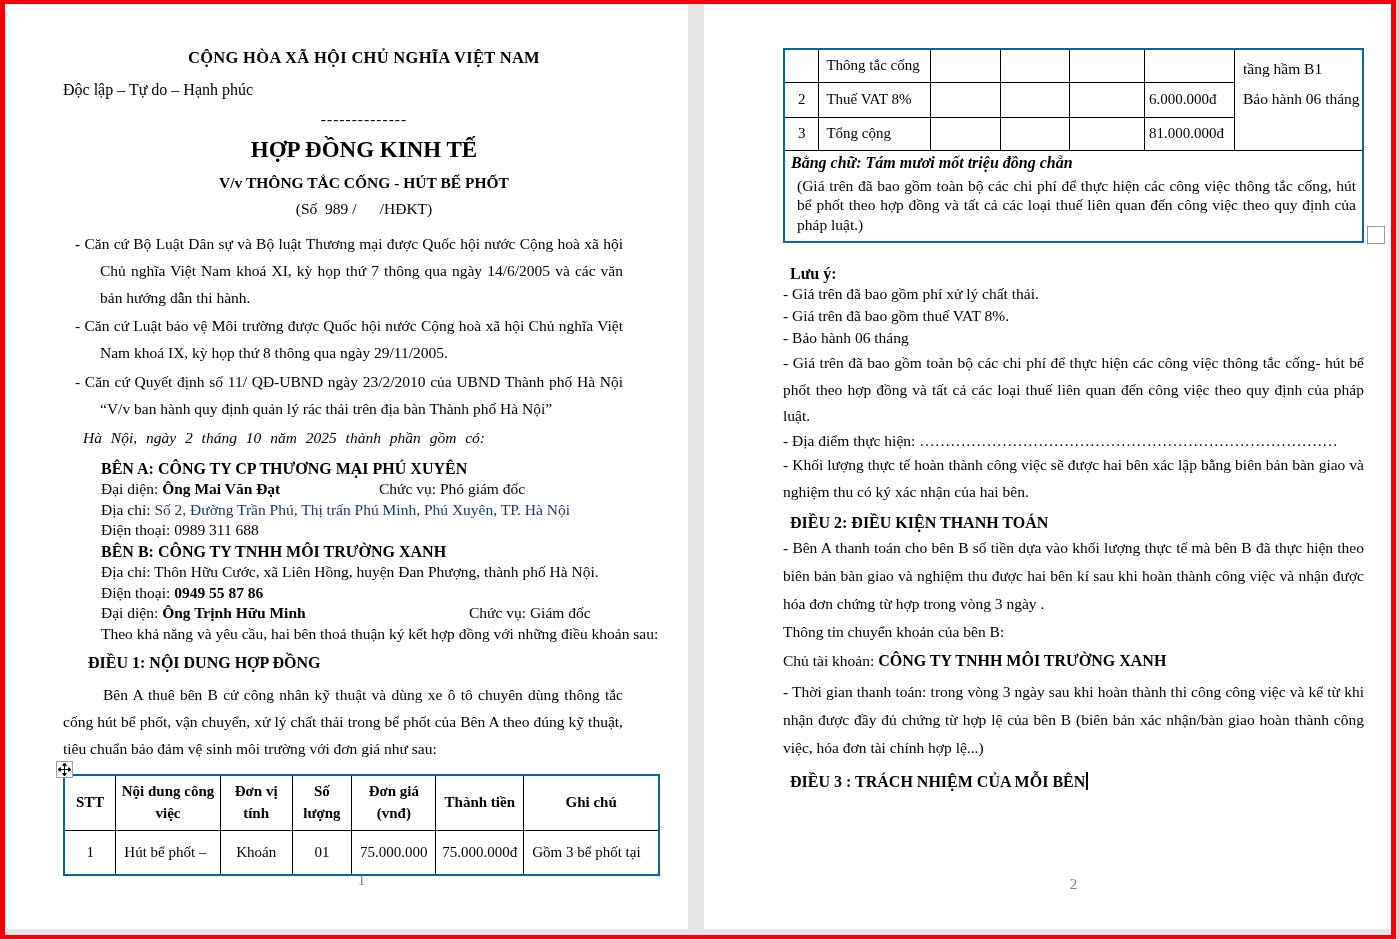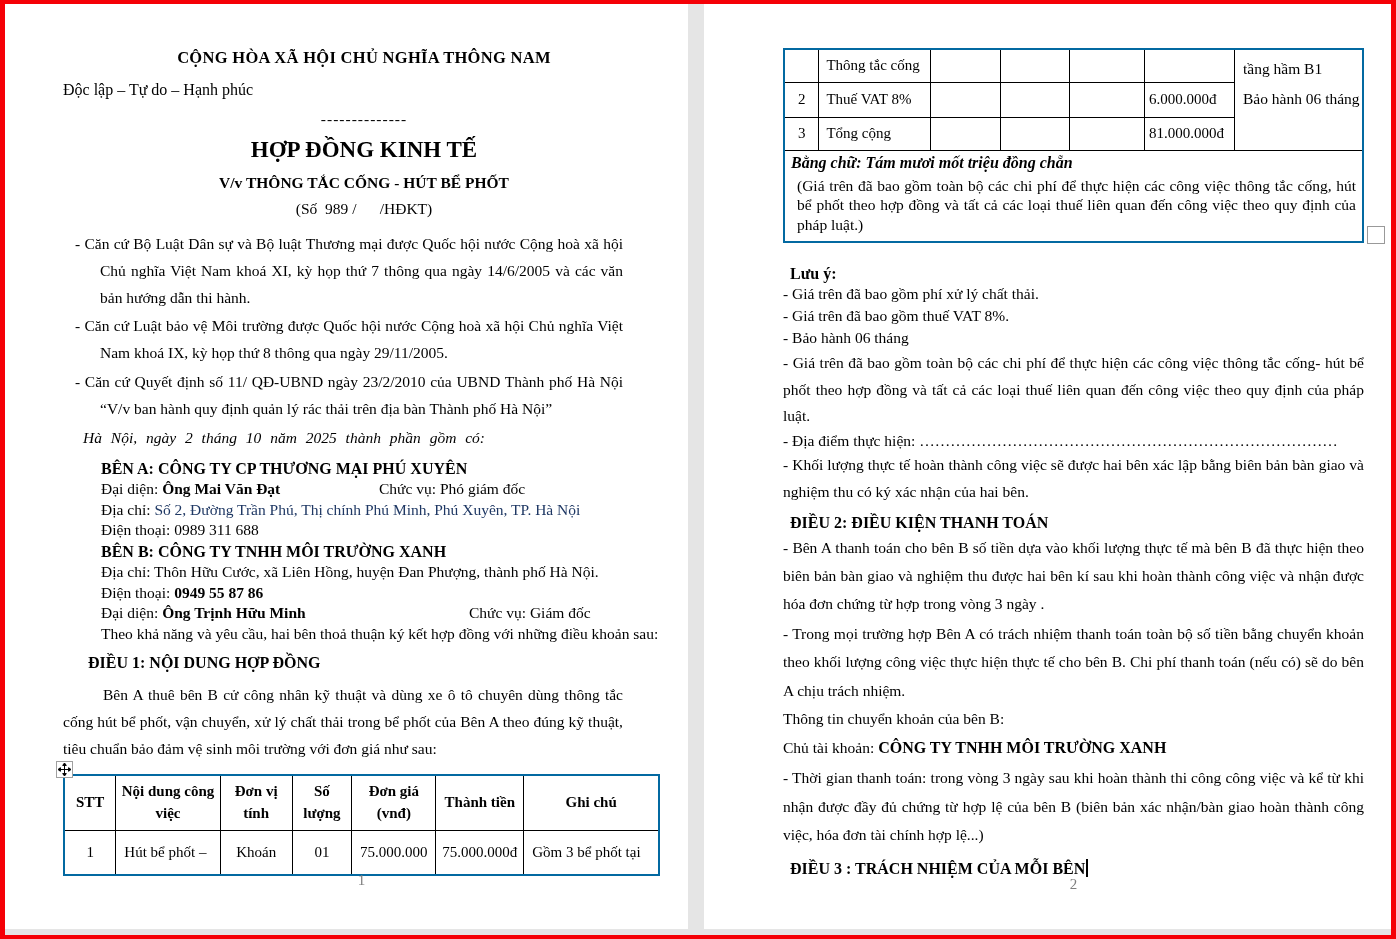--- a/index.html
+++ b/index.html
@@ -90,21 +90,21 @@
   }
   .move-icon { display:block; }
 </style>
 </head>
 <body>
 
 <div class="frame">
 
   <div class="page page-1">
 
-    <div class="nat-line1">CỘNG HÒA XÃ HỘI CHỦ NGHĨA THÔNG NAM</div>
+    <div class="nat-line1">CỘNG HÒA XÃ HỘI CHỦ NGHĨA VIỆT NAM</div>
     <div class="nat-line2">Độc lập – Tự do – Hạnh phúc</div>
     <div class="nat-sep">--------------</div>
     <div class="doc-title">HỢP ĐỒNG KINH TẾ</div>
     <div class="doc-subtitle">V/v THÔNG TẮC CỐNG - HÚT BỂ PHỐT</div>
     <div class="doc-number">(Số  989 /      /HĐKT)</div>
 
     <div class="preamble">
       <div class="preamble-item">- Căn cứ Bộ Luật Dân sự và Bộ luật Thương mại được Quốc hội nước Cộng hoà xã hội Chủ nghĩa Việt Nam khoá XI, kỳ họp thứ 7 thông qua ngày 14/6/2005 và các văn bản hướng dẫn thi hành.</div>
       <div class="preamble-item">- Căn cứ Luật bảo vệ Môi trường được Quốc hội nước Cộng hoà xã hội Chủ nghĩa Việt Nam khoá IX, kỳ họp thứ 8 thông qua ngày 29/11/2005.</div>
       <div class="preamble-item">- Căn cứ Quyết định số 11/ QĐ-UBND ngày 23/2/2010 của UBND Thành phố Hà Nội “V/v ban hành quy định quản lý rác thải trên địa bàn Thành phố Hà Nội”</div>
@@ -112,21 +112,21 @@
 
     <div class="date-line">Hà Nội, ngày 2 tháng 10 năm 2025 thành phần gồm có:</div>
 
     <div class="parties">
       <div class="party-title">BÊN A: CÔNG TY CP THƯƠNG MẠI PHÚ XUYÊN</div>
       <div>
         <span class="tabbed-a"><span>Đại diện:</span><b> </b><span class="b">Ông Mai Văn Đạt</span></span><span>Chức vụ: Phó giám đốc</span>
       </div>
       <div>
         <span>Địa chỉ:</span>
-        <span class="blue">Số 2, Đường Trần Phú, Thị chính Phú Minh, Phú Xuyên, TP. Hà Nội</span>
+        <span class="blue">Số 2, Đường Trần Phú, Thị trấn Phú Minh, Phú Xuyên, TP. Hà Nội</span>
       </div>
       <div>Điện thoại: 0989 311 688</div>
 
       <div class="party-title">BÊN B: CÔNG TY TNHH MÔI TRƯỜNG XANH</div>
       <div>Địa chỉ: Thôn Hữu Cước, xã Liên Hồng, huyện Đan Phượng, thành phố Hà Nội.</div>
       <div>
         <span>Điện thoại:</span>
         <span class="b">0949 55 87 86</span>
       </div>
       <div>
@@ -249,21 +249,20 @@
       <div class="notes-item tight">-  Giá trên đã bao gồm phí xử lý chất thải.</div>
       <div class="notes-item tight">- Giá trên đã bao gồm thuế VAT 8%.</div>
       <div class="notes-item tight">- Bảo hành 06 tháng</div>
       <div class="notes-item">- Giá trên đã bao gồm toàn bộ các chi phí để thực hiện các công việc thông tắc cống- hút bể phốt theo hợp đồng và tất cả các loại thuế liên quan đến công việc theo quy định của pháp luật.</div>
       <div class="notes-item tight">- Địa điểm thực hiện: ………………………………………………………………………</div>
       <div class="notes-item">-  Khối lượng thực tế hoàn thành công việc sẽ được hai bên xác lập bằng biên bản bàn giao và nghiệm thu có ký xác nhận của hai bên.</div>
     </div>
 
     <div class="a2-heading">ĐIỀU 2: ĐIỀU KIỆN THANH TOÁN</div>
     <div class="a2-par">-  Bên A thanh toán cho bên B số tiền dựa vào khối lượng thực tế mà bên B đã thực hiện theo biên bản bàn giao và nghiệm thu được hai bên kí sau khi hoàn thành công việc và nhận được hóa đơn chứng từ hợp trong vòng 3 ngày .</div>
-    <div class="a2-par">-  Trong mọi trường hợp Bên A có trách nhiệm thanh toán toàn bộ số tiền bằng chuyển khoản theo khối lượng công việc thực hiện thực tế cho bên B. Chi phí thanh toán (nếu có) sẽ do bên A chịu trách nhiệm.</div>
     <div class="a2-line">Thông tin chuyển khoản của bên B:</div>
     <div class="a2-line">
       <span>Chủ tài khoản:</span>
       <span class="b" style="font-size:16px">CÔNG TY TNHH MÔI TRƯỜNG XANH</span>
     </div>
     <div class="a2-par">- Thời gian thanh toán: trong vòng 3 ngày sau khi hoàn thành thi công công việc và kể từ khi nhận được đầy đủ chứng từ hợp lệ của bên B (biên bản xác nhận/bàn giao hoàn thành công việc, hóa đơn tài chính hợp lệ...)</div>
 
     <div class="a3-heading">
       <span>ĐIỀU 3 : TRÁCH NHIỆM CỦA MỖI BÊN</span><span class="cursor"></span>
     </div>

